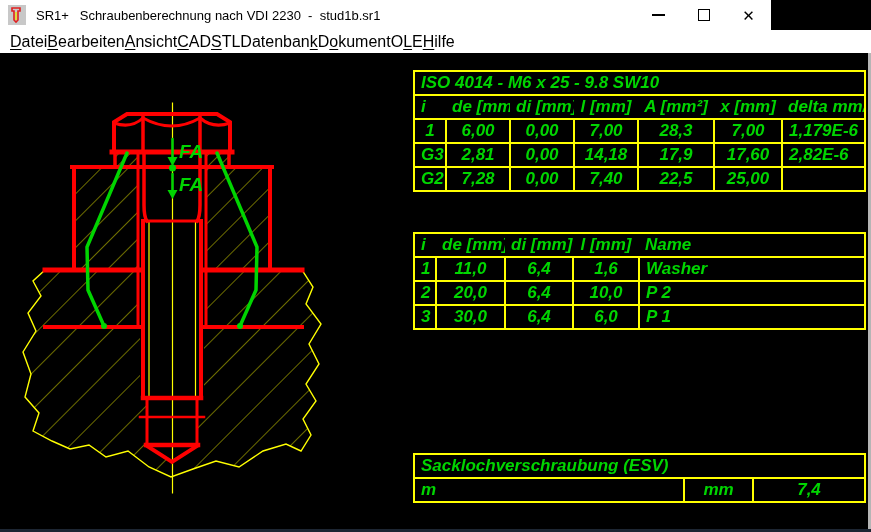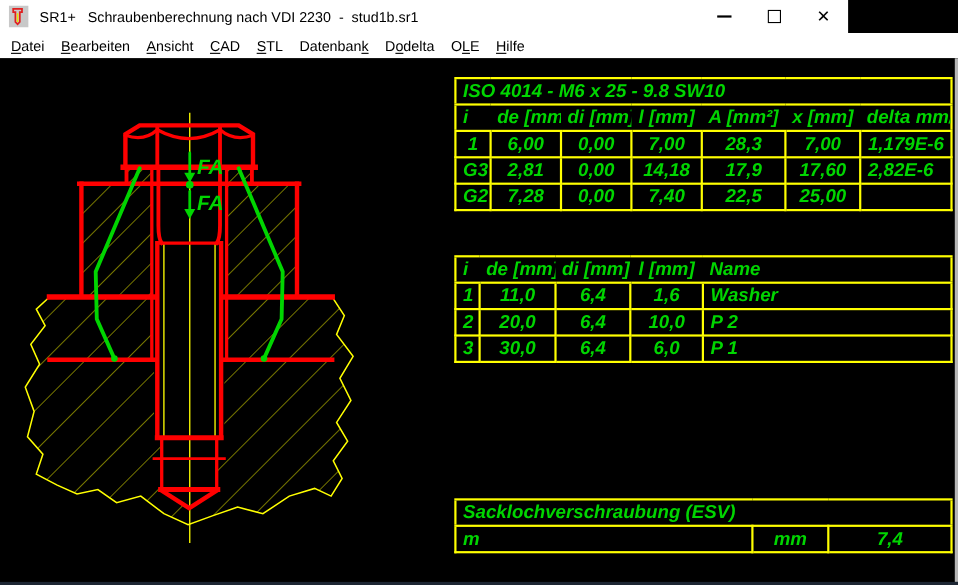--- a/index.html
+++ b/index.html
@@ -18,22 +18,22 @@
     margin-left:10px;font-size:13px;white-space:pre;color:#000;
   }
   .win-controls{position:absolute;right:0;top:0;height:30px;display:flex;}
   .win-btn{width:45px;height:30px;display:flex;align-items:center;justify-content:center;cursor:default;}
   .glyph-min{width:13px;height:0;border-top:2px solid #000;display:block;}
   .glyph-max{width:10px;height:10px;border:1.5px solid #000;display:block;}
   .glyph-close{font-size:15px;line-height:15px;color:#000;}
   
   .menubar{
     position:absolute;left:0;top:30px;width:871px;height:23px;background:#ffffff;
-    display:flex;align-items:center;gap:15px;padding-left:10px;box-sizing:border-box;
-    font-size:13px;color:#000;
+    display:flex;align-items:center;padding-left:10px;box-sizing:border-box;
+    font-size:16px;color:#000;
   }
   .menu-item{white-space:pre;cursor:default;}
   .menu-item .acc{text-decoration:underline;text-underline-offset:2px;}
   
   .canvas{position:absolute;left:0;top:53px;width:871px;height:479px;background:#000;}
   .drawing-svg{position:absolute;left:0;top:0;}
   .edge-right{position:absolute;right:0;top:0;width:3px;height:476px;background:#b5b5b5;}
   .edge-bottom{position:absolute;left:0;top:476px;width:871px;height:3px;background:#1d2633;}
   
   table.sr1{
@@ -80,21 +80,21 @@
     </div>
   </div>
 
   <div class="menubar">
     <span class="menu-item"><span></span><span class="acc">D</span><span>atei</span></span>
     <span class="menu-item"><span></span><span class="acc">B</span><span>earbeiten</span></span>
     <span class="menu-item"><span></span><span class="acc">A</span><span>nsicht</span></span>
     <span class="menu-item"><span></span><span class="acc">C</span><span>AD</span></span>
     <span class="menu-item"><span></span><span class="acc">S</span><span>TL</span></span>
     <span class="menu-item"><span>Datenban</span><span class="acc">k</span><span></span></span>
-    <span class="menu-item"><span>D</span><span class="acc">o</span><span>delta</span></span>
+    <span class="menu-item"><span>D</span><span class="acc">o</span><span>kument</span></span>
     <span class="menu-item"><span>O</span><span class="acc">L</span><span>E</span></span>
     <span class="menu-item"><span></span><span class="acc">H</span><span>ilfe</span></span>
   </div>
 
   <div class="canvas">
 
     <svg class="drawing-svg" width="413" height="476" viewBox="0 53 413 476">
       <defs>
         <pattern id="hpW" width="8" height="8" patternUnits="userSpaceOnUse" patternTransform="rotate(45)">
           <line x1="0" y1="0" x2="0" y2="8" stroke="#d8d800" stroke-width="1"></line>

